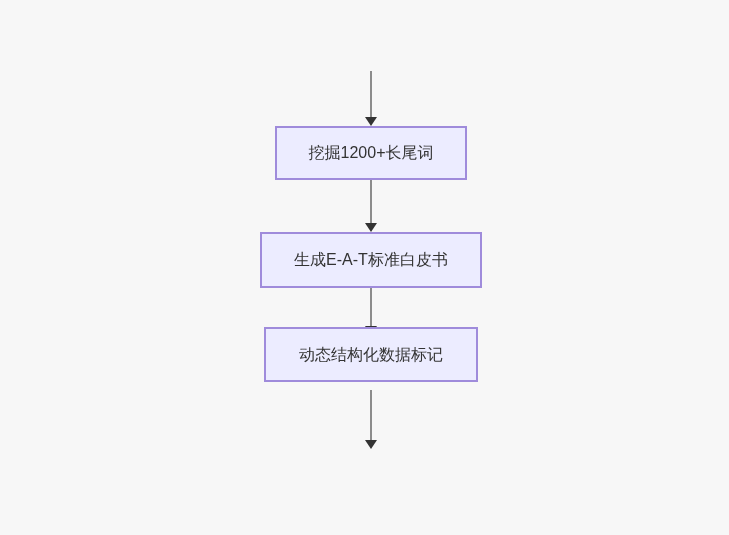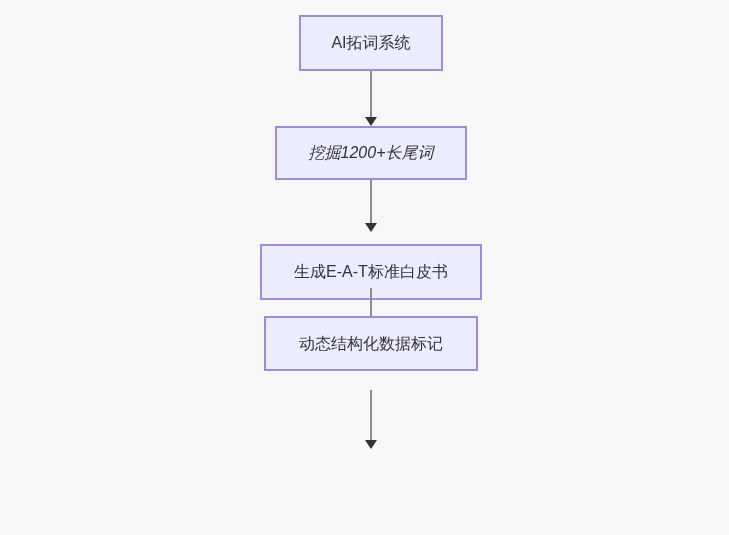--- a/index.html
+++ b/index.html
@@ -24,23 +24,23 @@
     justify-content: center;
   }
   .node .label {
     color: var(--node-text, #333333);
     font-size: 16px;
     line-height: 1.2;
     white-space: nowrap;
   }
   
   .node-1 { left: 299px; top: 15px;  width: 144px; height: 56px; }
-  .node-2 { left: 275px; top: 126px; width: 192px; height: 54px; font-style: italic; }
-  .node-3 { left: 260px; top: 232px; width: 222px; height: 56px; margin-top: 12px; }
-  .node-4 { left: 264px; top: 316px; width: 214px; height: 55px; }
+  .node-2 { left: 275px; top: 126px; width: 192px; height: 54px; }
+  .node-3 { left: 260px; top: 232px; width: 222px; height: 56px; }
+  .node-4 { left: 264px; top: 327px; width: 214px; height: 55px; }
   .node-5 { left: 253px; top: 449px; width: 236px; height: 55px; }
 
   .edge {
     position: absolute;
     left: 365px;
     width: 12px;
   }
   .edge-1 { top: 71px;  height: 55px; }
   .edge-2 { top: 180px; height: 52px; }
   .edge-3 { top: 288px; height: 47px; }
@@ -63,23 +63,20 @@
     border-left: 6px solid transparent;
     border-right: 6px solid transparent;
     border-top: 9px solid var(--edge-arrowhead, #333333);
   }
 </style>
 </head>
 <body>
 
 <div class="canvas">
 
-  <div class="node node-1">
-    <span class="label">AI拓词系统</span>
-  </div>
 
   <div class="edge edge-1">
     <div class="edge-line"></div>
     <div class="edge-arrowhead"></div>
   </div>
 
   <div class="node node-2">
     <span class="label">挖掘1200+长尾词</span>
   </div>
 

